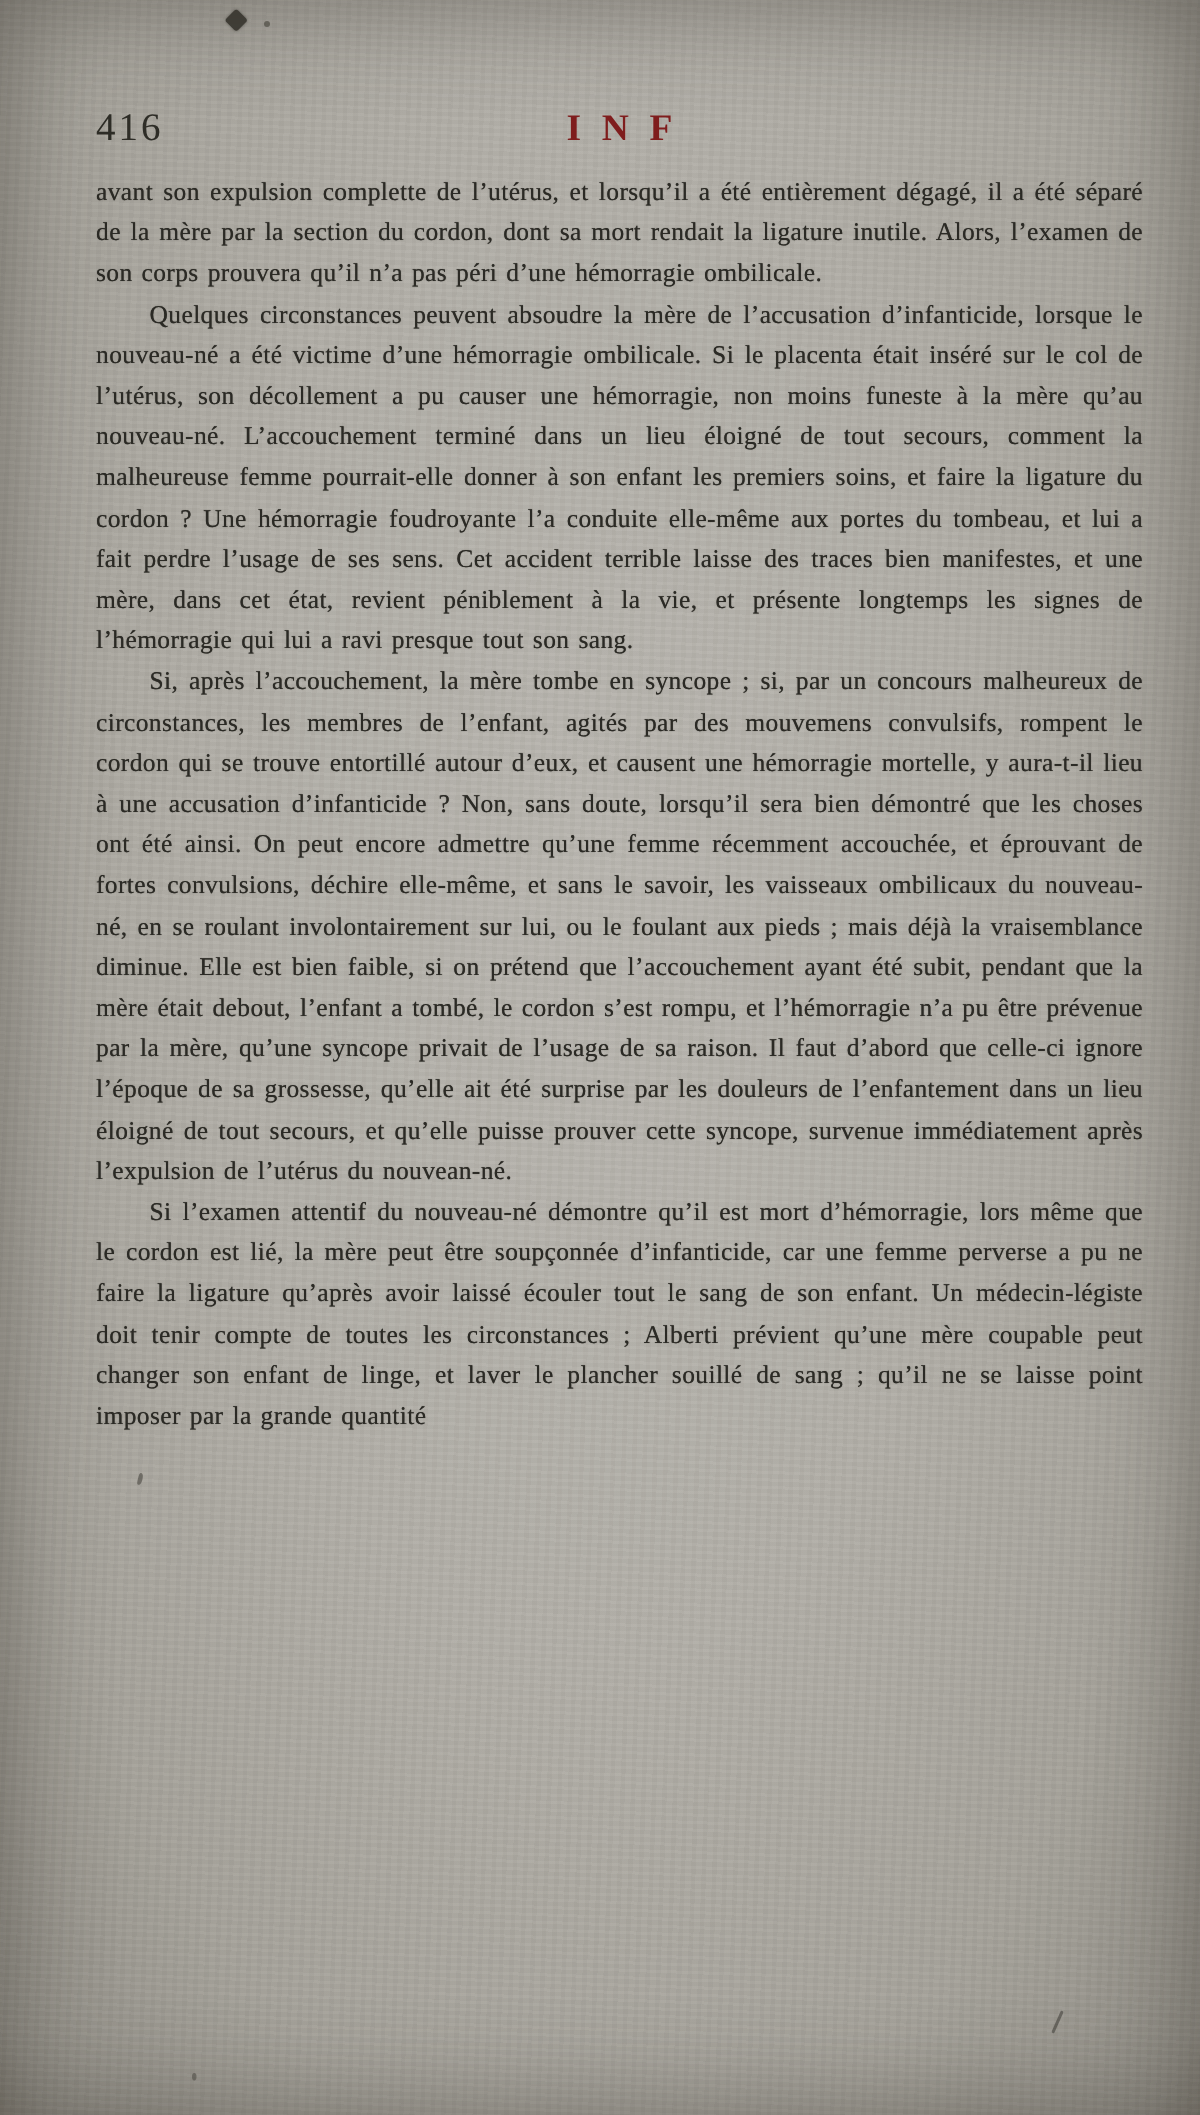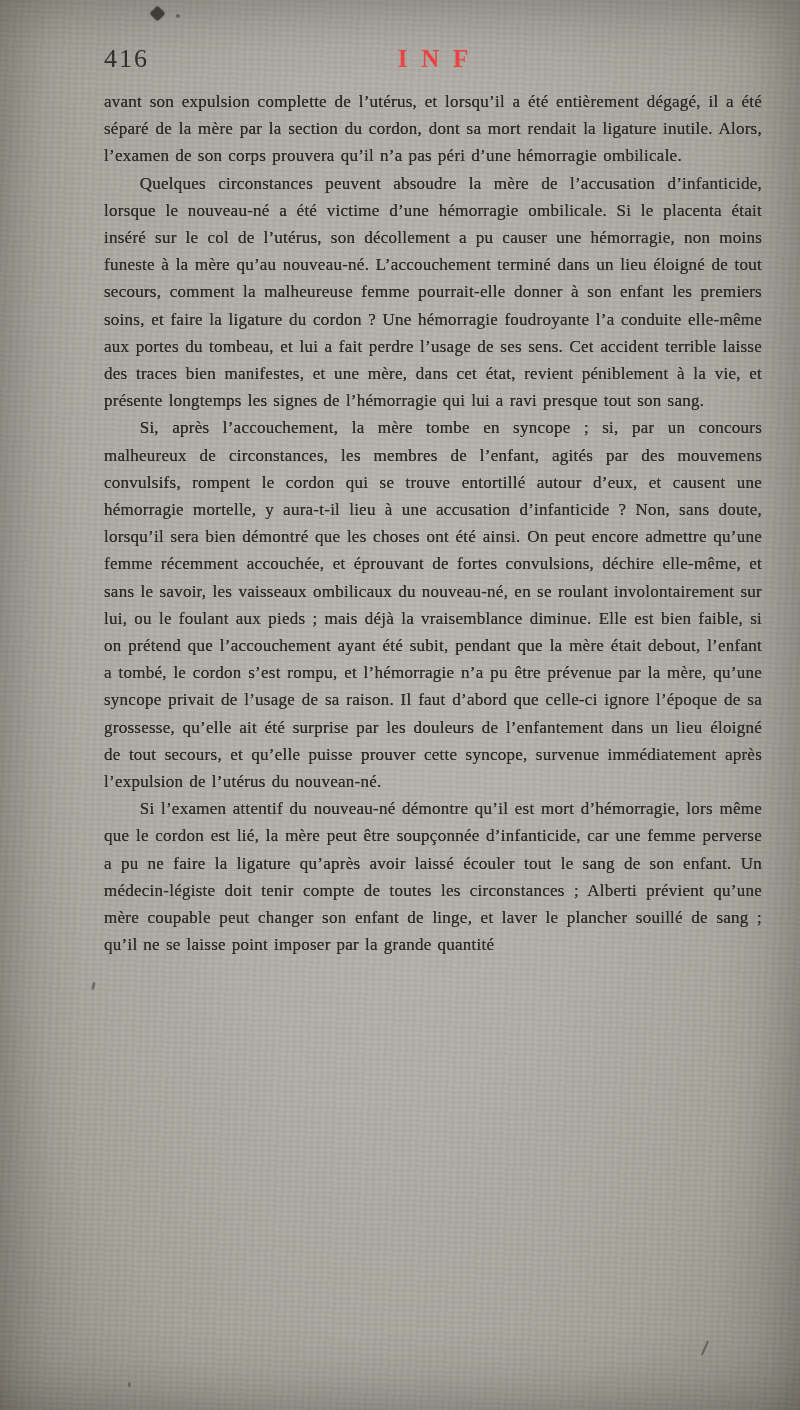--- a/index.html
+++ b/index.html
@@ -21,41 +21,42 @@
     inset: 0;
     pointer-events: none;
     background:
       repeating-linear-gradient(2deg, rgba(255,255,255,0.025) 0 2px, rgba(0,0,0,0.02) 2px 5px),
       repeating-linear-gradient(92deg, rgba(0,0,0,0.015) 0 3px, rgba(255,255,255,0.02) 3px 7px);
     mix-blend-mode: normal;
   }
   .page {
     position: relative;
     box-sizing: border-box;
-    padding: 44px 38px 0 104px;
+    padding: 44px 38px 0 64px;
     width: 800px;
+    margin-top: 26px;
   }
   .header-row {
     display: grid;
     grid-template-columns: 90px 1fr 90px;
     align-items: baseline;
     margin-bottom: 14px;
   }
   .page-number {
     font-size: 26px;
     letter-spacing: 2px;
     color: #2e2d27;
   }
   .running-header {
     text-align: center;
     font-size: 25px;
     font-weight: bold;
     letter-spacing: 0.55em;
     padding-left: 0.55em; 
-    color: #ef4444;
+    color: #7f1d1d;
     font-family: Liberation Serif, serif;
   }
   .body-text p {
     margin: 0;
     font-size: 17px;
     line-height: 27.2px;
     text-align: justify;
     letter-spacing: 0.25px;
     word-spacing: 1.5px;
     text-shadow: 0 0 0.5px rgba(43, 42, 37, 0.85);

